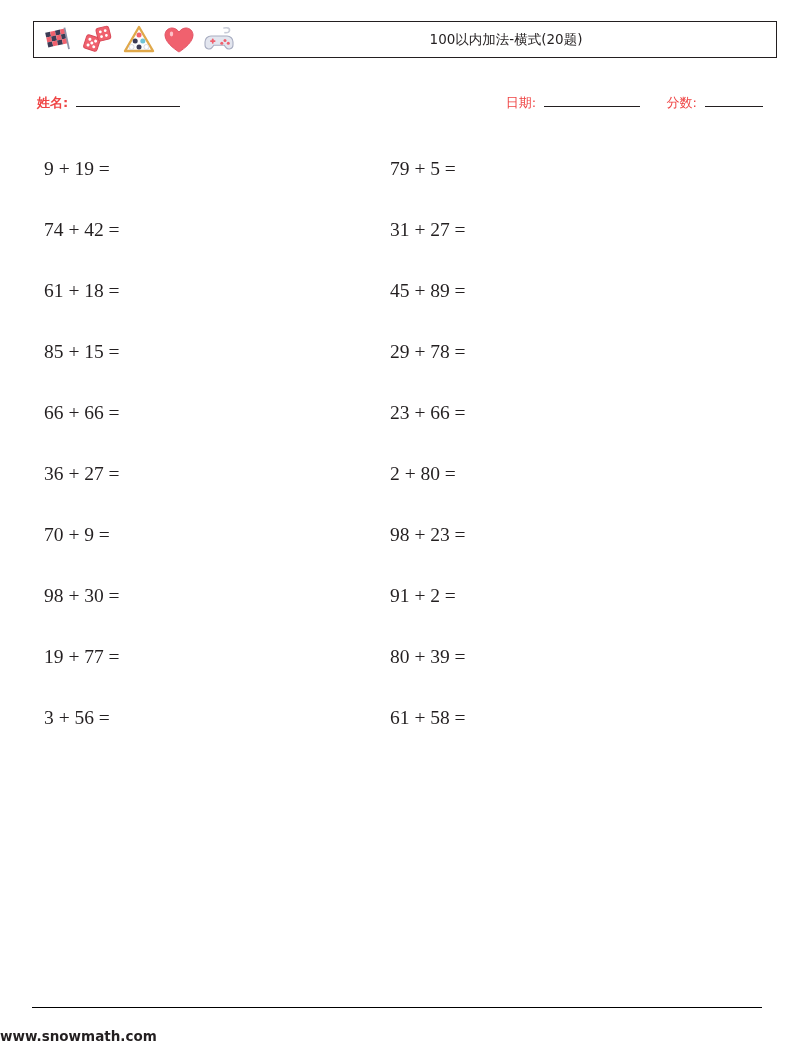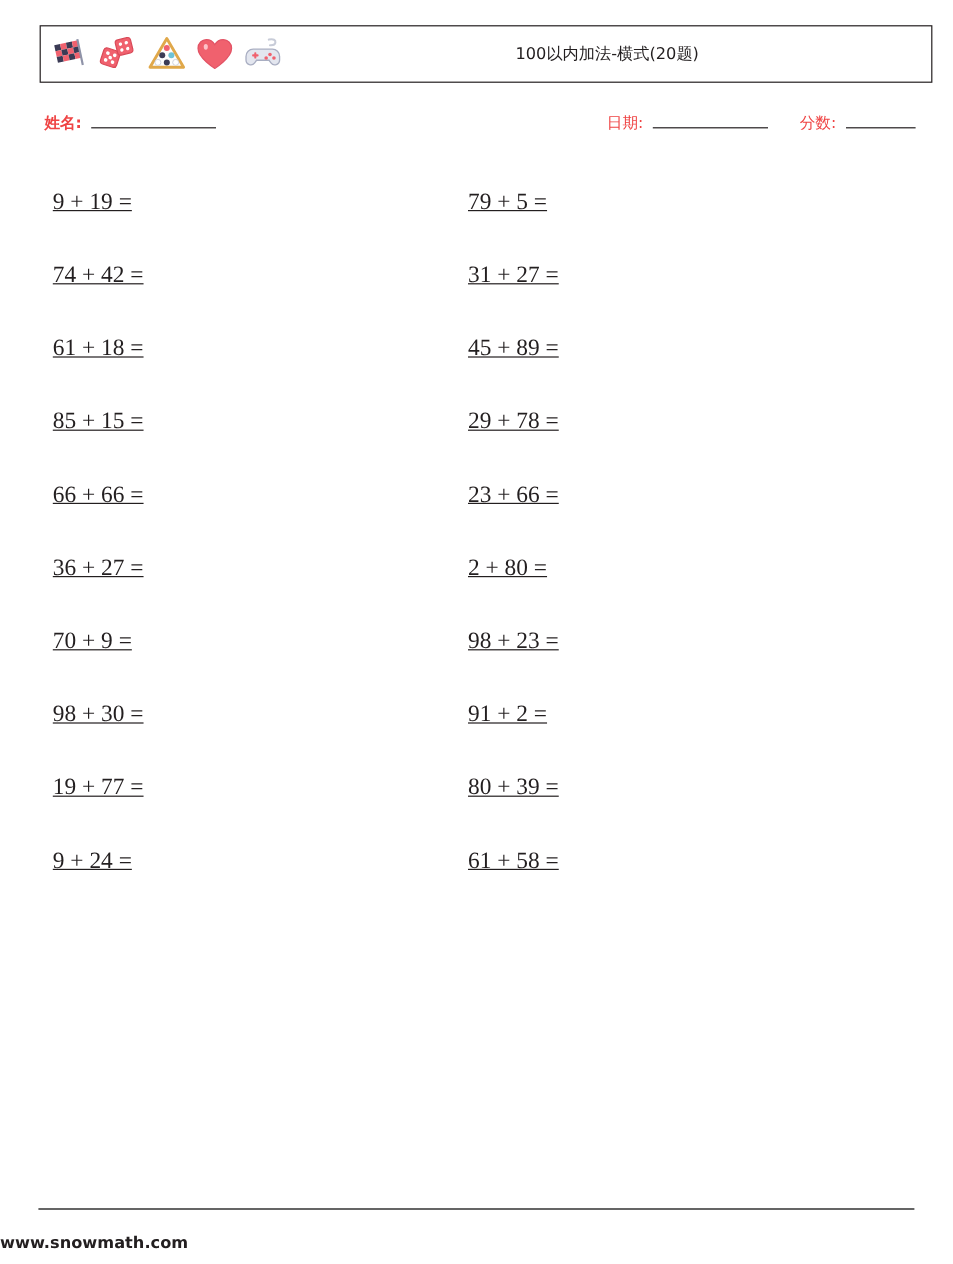--- a/index.html
+++ b/index.html
@@ -16,21 +16,21 @@
     color: #231f20;
     overflow: hidden;
   }
 
   
   .header-box {
     position: absolute;
     left: 33px;
     top: 21px;
     width: 744px;
-    height: 48px;
+    height: 37px;
     border: 1.4px solid #231f20;
     box-sizing: border-box;
   }
   .header-icons {
     position: absolute;
     left: 8px;
     top: 50%;
     transform: translateY(-50%);
     display: flex;
     align-items: center;
@@ -105,21 +105,20 @@
     display: flex;
     height: 61px;
     align-items: center;
   }
   .pcell {
     width: 334px;
     font-family: "Liberation Serif", "DejaVu Serif", serif;
     font-size: 19.5px;
     color: #231f20;
     white-space: nowrap;
-    text-decoration: underline;
   }
   .pcell.col1 { padding-left: 11px; }
   .pcell.col2 { padding-left: 12px; }
 
   
   .footer-rule {
     position: absolute;
     left: 32px;
     top: 1007px;
     width: 730px;
@@ -269,20 +268,20 @@
   </div>
   <div class="prow">
     <div class="pcell col1">98 + 30 =</div>
     <div class="pcell col2">91 + 2 =</div>
   </div>
   <div class="prow">
     <div class="pcell col1">19 + 77 =</div>
     <div class="pcell col2">80 + 39 =</div>
   </div>
   <div class="prow">
-    <div class="pcell col1">9 + 24 =</div>
+    <div class="pcell col1">3 + 56 =</div>
     <div class="pcell col2">61 + 58 =</div>
   </div>
 
 </div>
 
 <div class="footer-rule"></div>
 <div class="footer-text">www.snowmath.com</div>
 
 </body></html>

